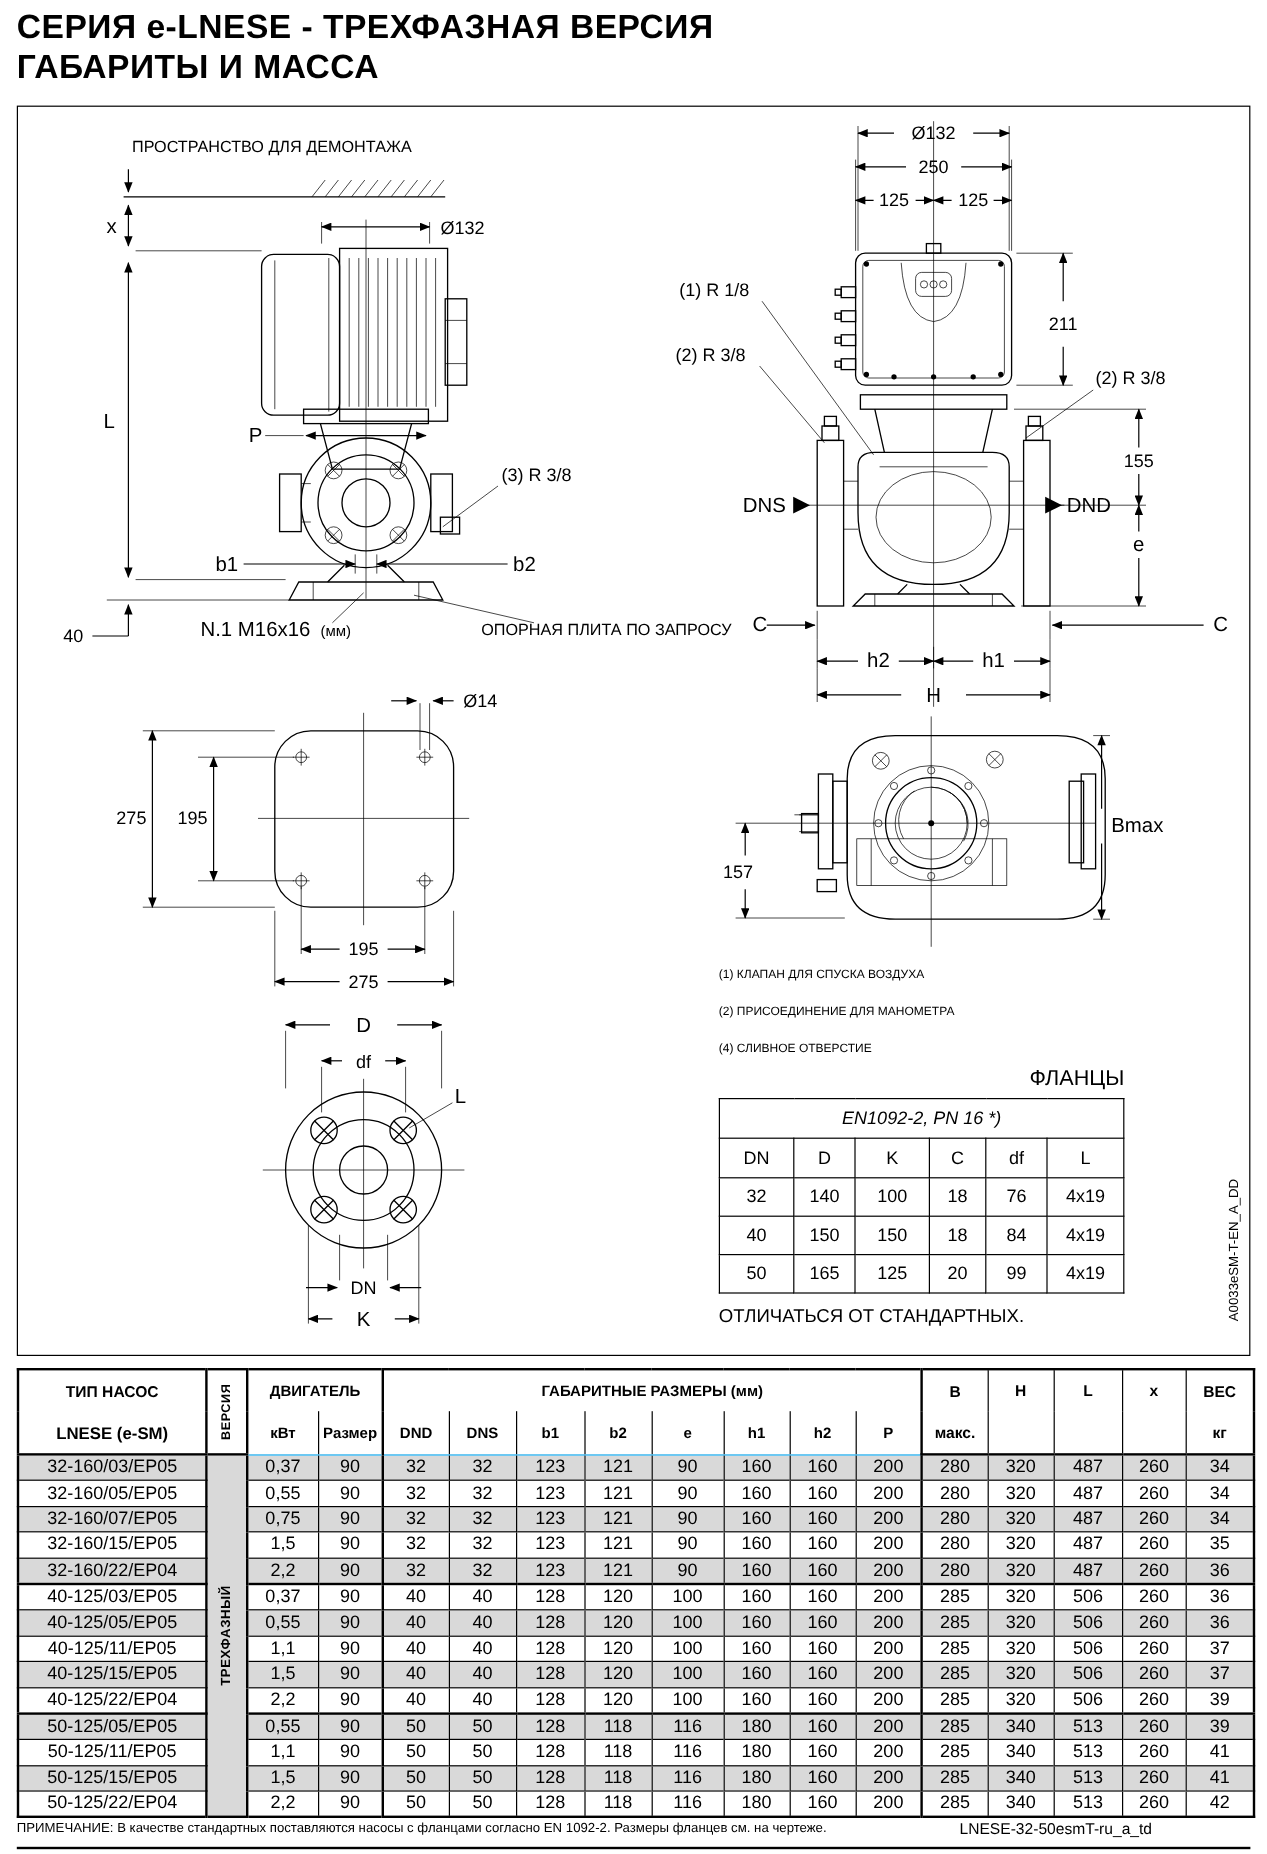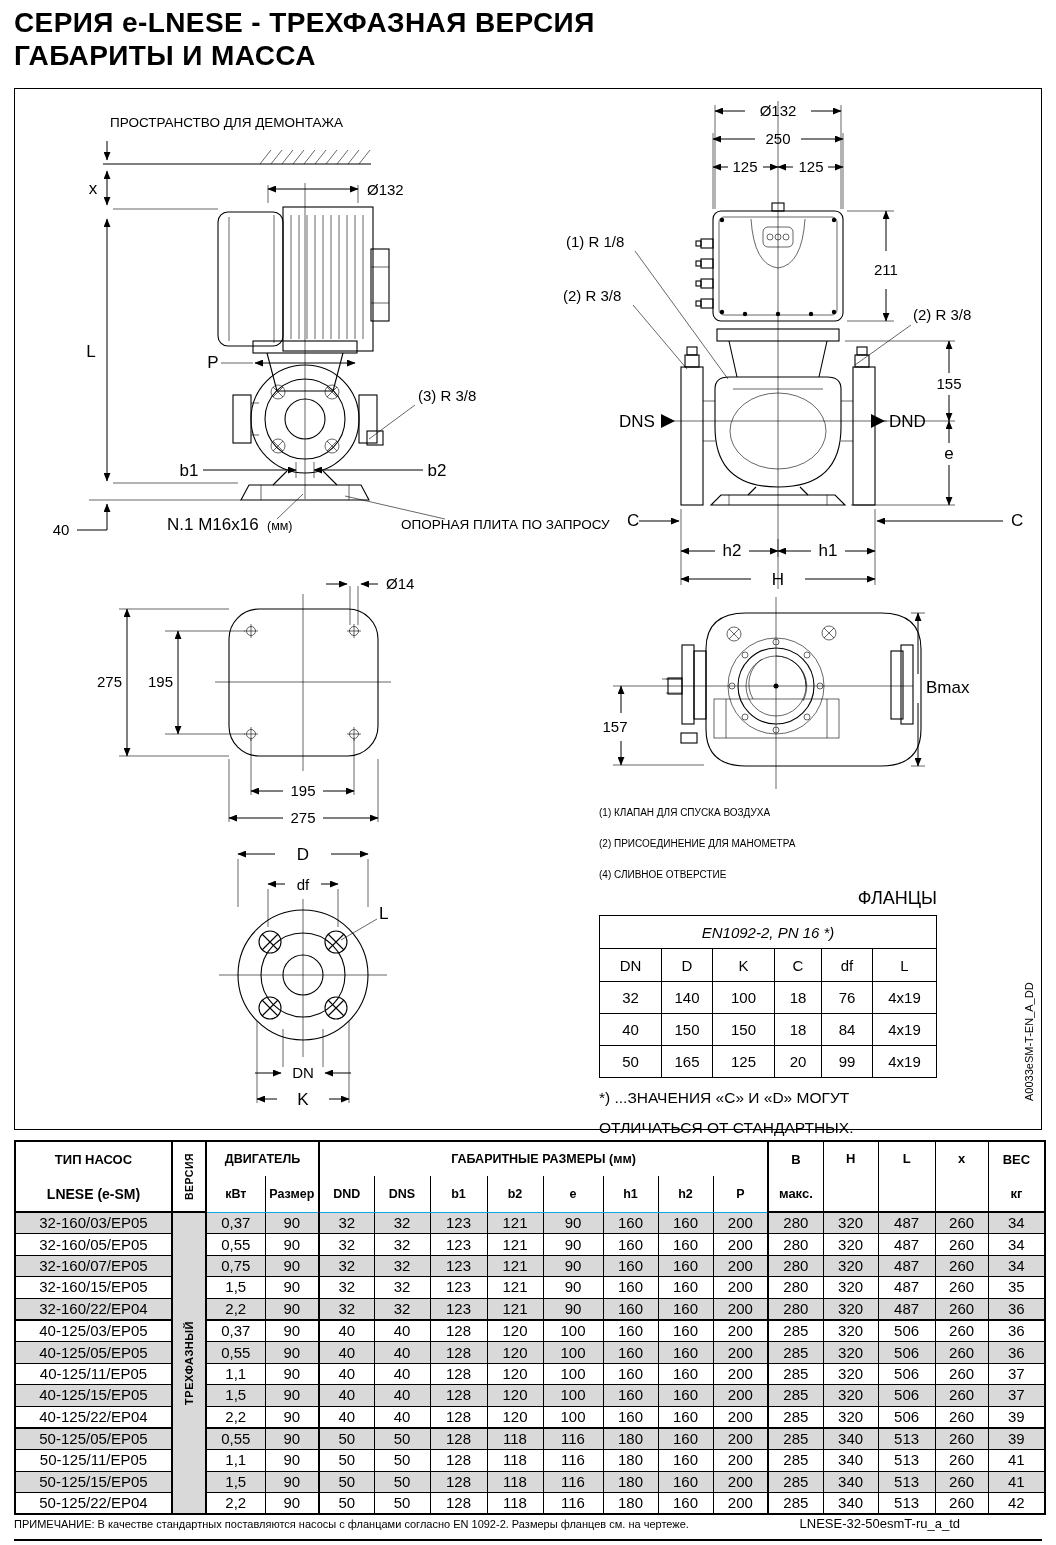--- a/index.html
+++ b/index.html
@@ -420,21 +420,20 @@
             <td>125</td>
             <td>20</td>
             <td>99</td>
             <td>4x19</td>
           </tr>
         </tbody>
     </table>
   </div>
 
   <div class="abs" id="flange-note">
-    <div>*) ...ЗНАЧЕНИЯ «C» И «D» МОГУТ</div>
     <div>ОТЛИЧАТЬСЯ ОТ СТАНДАРТНЫХ.</div>
   </div>
 
   <div class="abs" id="doc-code-v">A0033eSM-T-EN_A_DD</div>
 </div>
 
 <div class="abs" id="main-table">
   <table>
     <colgroup>
       <col style="width:157px">

